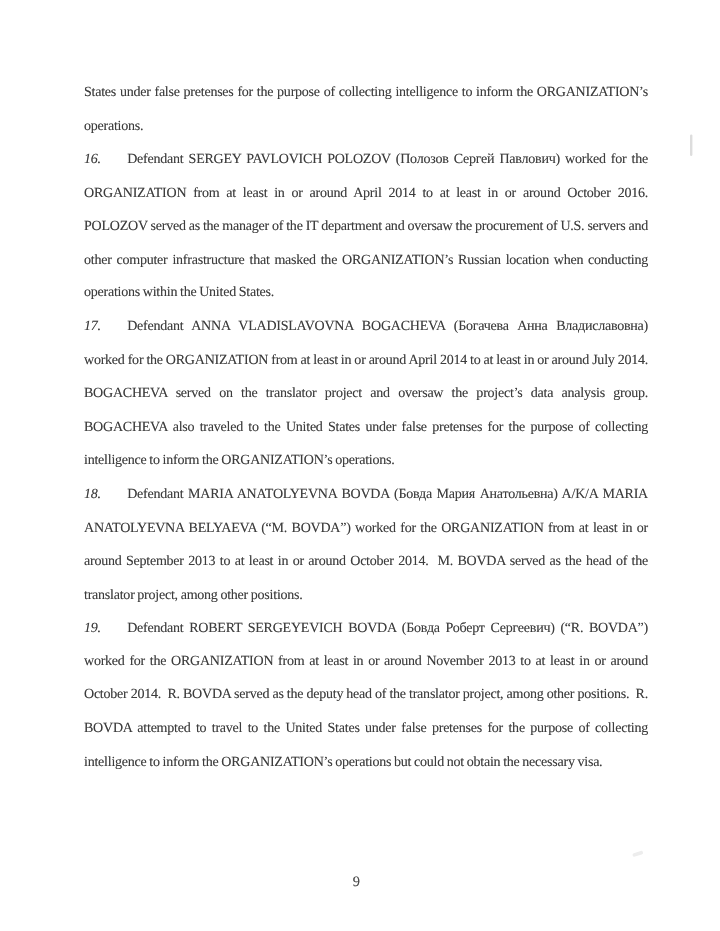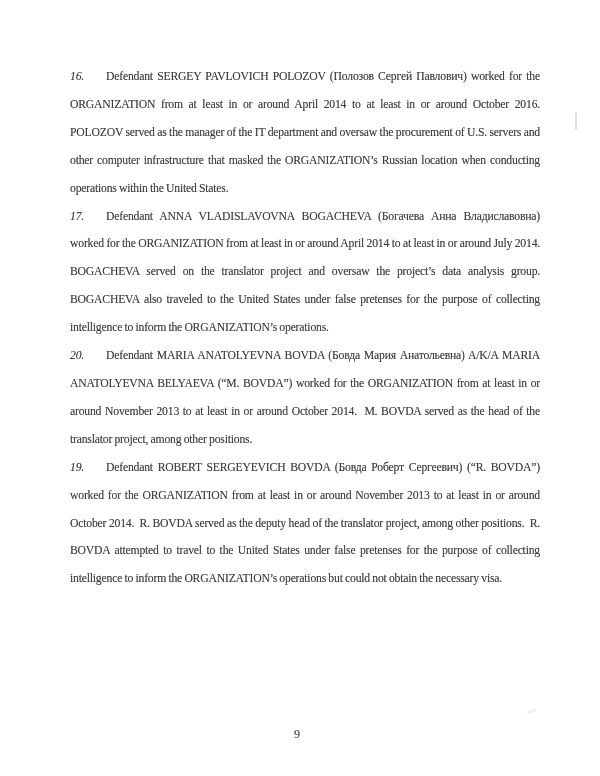--- a/index.html
+++ b/index.html
@@ -69,26 +69,27 @@
     transform: rotate(-18deg);
   }
 </style>
 </head>
 <body>
 
 <div class="page">
 
   <div class="content">
 
+    <p class="para"><span class="ptext">States under false pretenses for the purpose of collecting intelligence to inform the ORGANIZATION’s operations.</span></p>
 
     <p class="para"><span class="pnum">16.</span><span class="ptext">Defendant SERGEY PAVLOVICH POLOZOV (Полозов Сергей Павлович) worked for the ORGANIZATION from at least in or around April 2014 to at least in or around October 2016.  POLOZOV served as the manager of the IT department and oversaw the procurement of U.S. servers and other computer infrastructure that masked the ORGANIZATION’s Russian location when conducting operations within the United States.</span></p>
 
     <p class="para"><span class="pnum">17.</span><span class="ptext">Defendant ANNA VLADISLAVOVNA BOGACHEVA (Богачева Анна Владиславовна) worked for the ORGANIZATION from at least in or around April 2014 to at least in or around July 2014.  BOGACHEVA served on the translator project and oversaw the project’s data analysis group.  BOGACHEVA also traveled to the United States under false pretenses for the purpose of collecting intelligence to inform the ORGANIZATION’s operations.</span></p>
 
-    <p class="para"><span class="pnum">20.</span><span class="ptext">Defendant MARIA ANATOLYEVNA BOVDA (Бовда Мария Анатольевна) A/K/A MARIA ANATOLYEVNA BELYAEVA (“M. BOVDA”) worked for the ORGANIZATION from at least in or around November 2013 to at least in or around October 2014.  M. BOVDA served as the head of the translator project, among other positions.</span></p>
+    <p class="para"><span class="pnum">18.</span><span class="ptext">Defendant MARIA ANATOLYEVNA BOVDA (Бовда Мария Анатольевна) A/K/A MARIA ANATOLYEVNA BELYAEVA (“M. BOVDA”) worked for the ORGANIZATION from at least in or around September 2013 to at least in or around October 2014.  M. BOVDA served as the head of the translator project, among other positions.</span></p>
 
     <p class="para"><span class="pnum">19.</span><span class="ptext">Defendant ROBERT SERGEYEVICH BOVDA (Бовда Роберт Сергеевич) (“R. BOVDA”) worked for the ORGANIZATION from at least in or around November 2013 to at least in or around October 2014.  R. BOVDA served as the deputy head of the translator project, among other positions.  R. BOVDA attempted to travel to the United States under false pretenses for the purpose of collecting intelligence to inform the ORGANIZATION’s operations but could not obtain the necessary visa.</span></p>
 
   </div>
 
   <div class="page-number">9</div>
 
   <div class="artifact-line"></div>
   <div class="artifact-smudge"></div>
 

